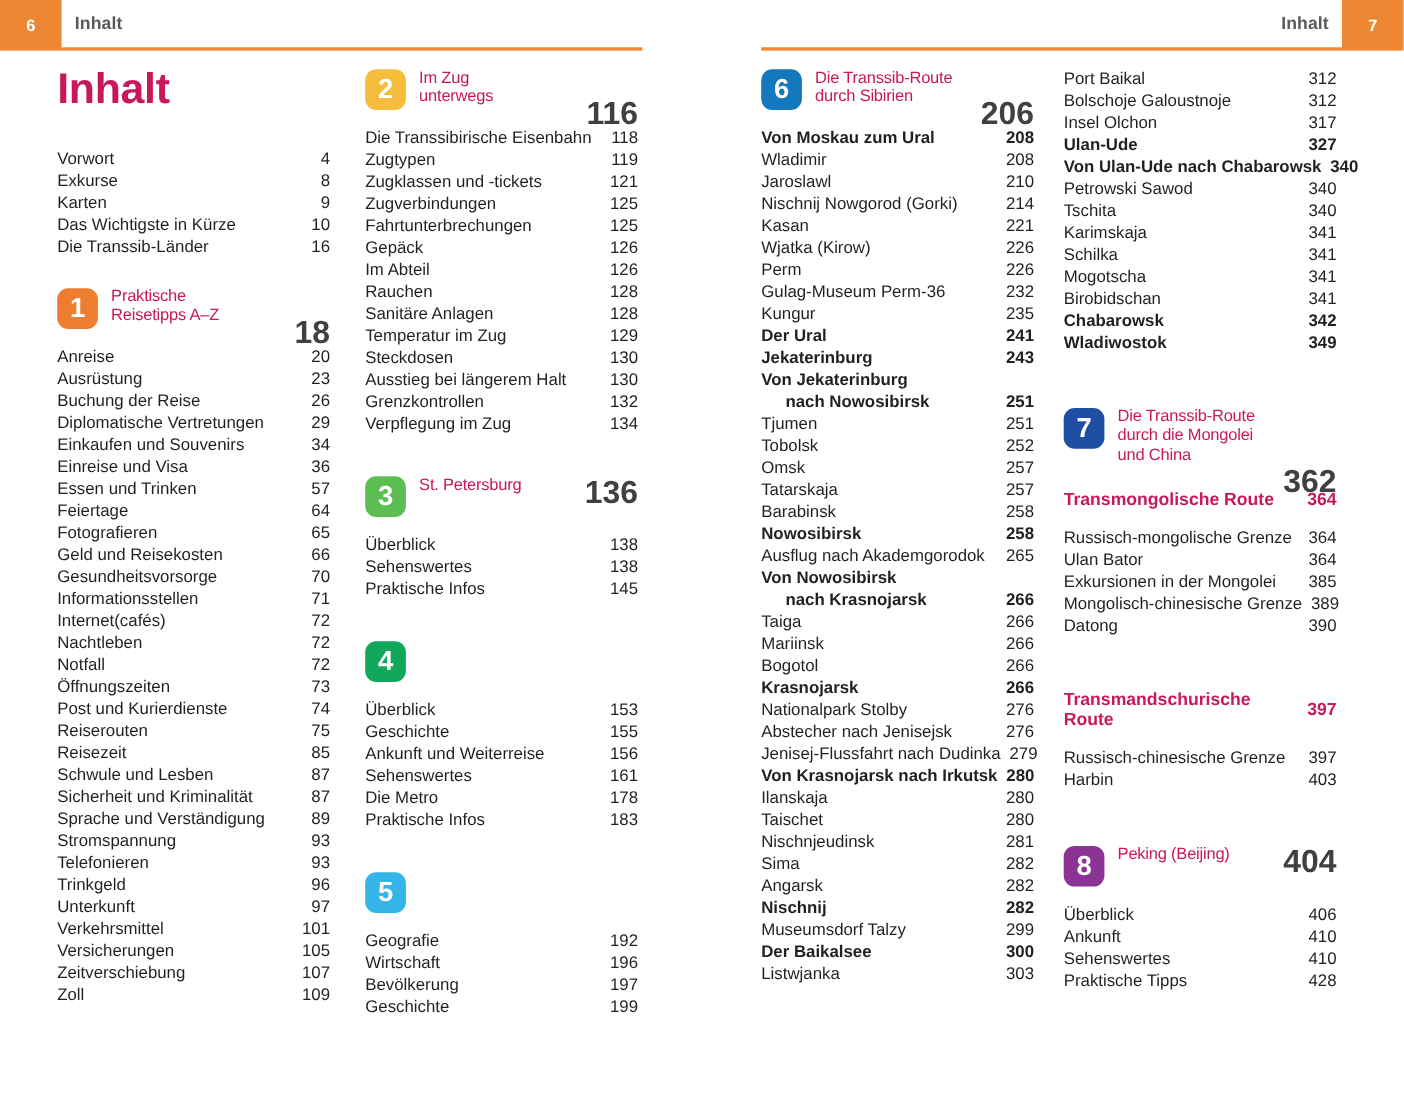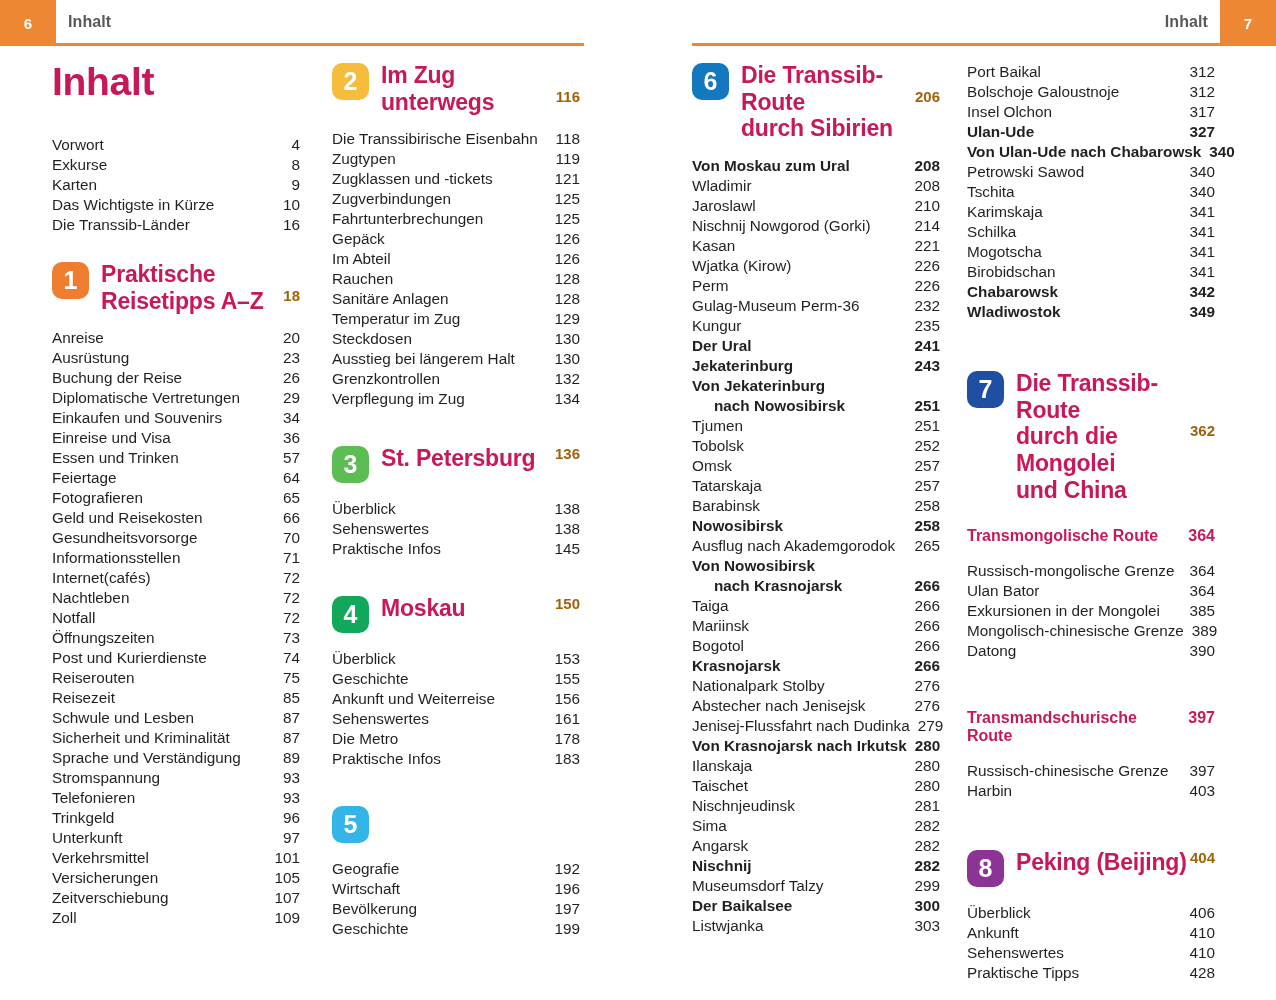--- a/index.html
+++ b/index.html
@@ -117,45 +117,45 @@
     justify-content: center;
     line-height: 1;
     margin-top: 1px;
   }
   .chapter .ch-text {
     flex: 1 1 auto;
     padding-left: 12px;
     position: relative;
   }
   .chapter .ch-title {
-    font-size: 23px;
-    font-weight: bold;
+    font-size: 15px;
+    font-weight: normal;
     color: #c8185a;
     line-height: 1.16;
     letter-spacing: -0.2px;
     white-space: pre-line;
   }
   .chapter .ch-page {
     position: absolute;
     right: 0;
-    font-size: 15px;
+    font-size: 29px;
     font-weight: bold;
-    color: #a16207;
+    color: #404040;
     line-height: 1.16;
   }
   
   .chapter .ch-page.l1 { top: 0; }
   .chapter .ch-page.l2 { top: 26px; }
   .chapter .ch-page.l3 { top: 52px; }
 
   
   .route-head {
     display: flex;
     justify-content: space-between;
-    align-items: flex-start;
+    align-items: center;
     font-size: 16px;
     font-weight: bold;
     color: #c8185a;
     margin-bottom: 16px;
     gap: 11px;
   }
 
   
   .entries { margin-bottom: 26px; }
   .entry {
@@ -437,24 +437,20 @@
             <span class="pg">138</span>
           </div>
           <div class="entry">
             <span class="label">Praktische Infos</span>
             <span class="pg">145</span>
           </div>
         </div>
       <div class="spacer-sm"></div>
       <div class="chapter">
           <div class="badge" style="background: rgb(18, 168, 92);">4</div>
-          <div class="ch-text">
-            <div class="ch-title">Moskau</div>
-            <div class="ch-page l1">150</div>
-          </div>
         </div>
       <div class="entries">
           <div class="entry">
             <span class="label">Überblick</span>
             <span class="pg">153</span>
           </div>
           <div class="entry">
             <span class="label">Geschichte</span>
             <span class="pg">155</span>
           </div>

